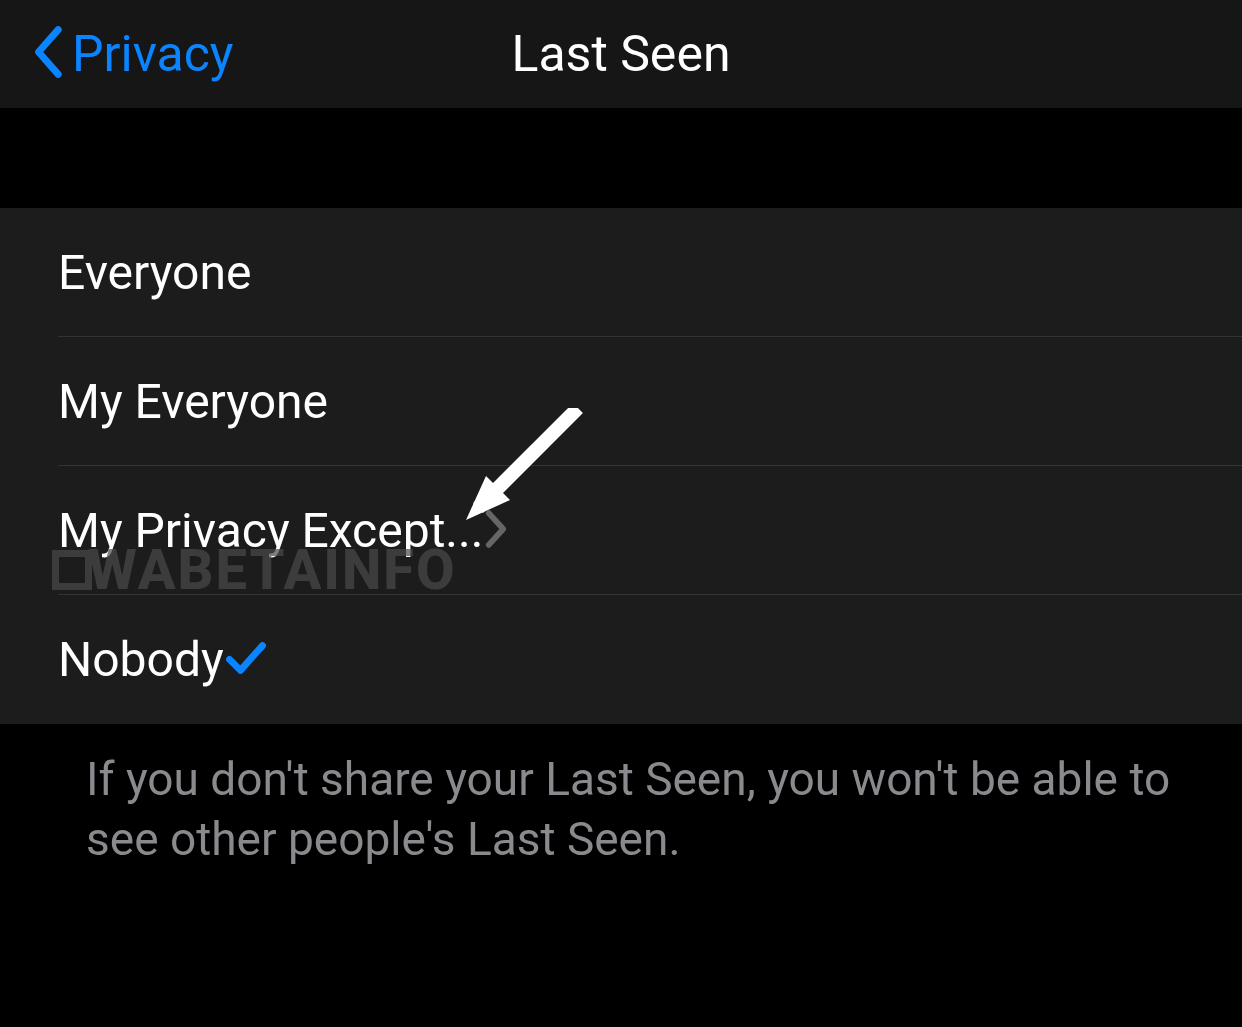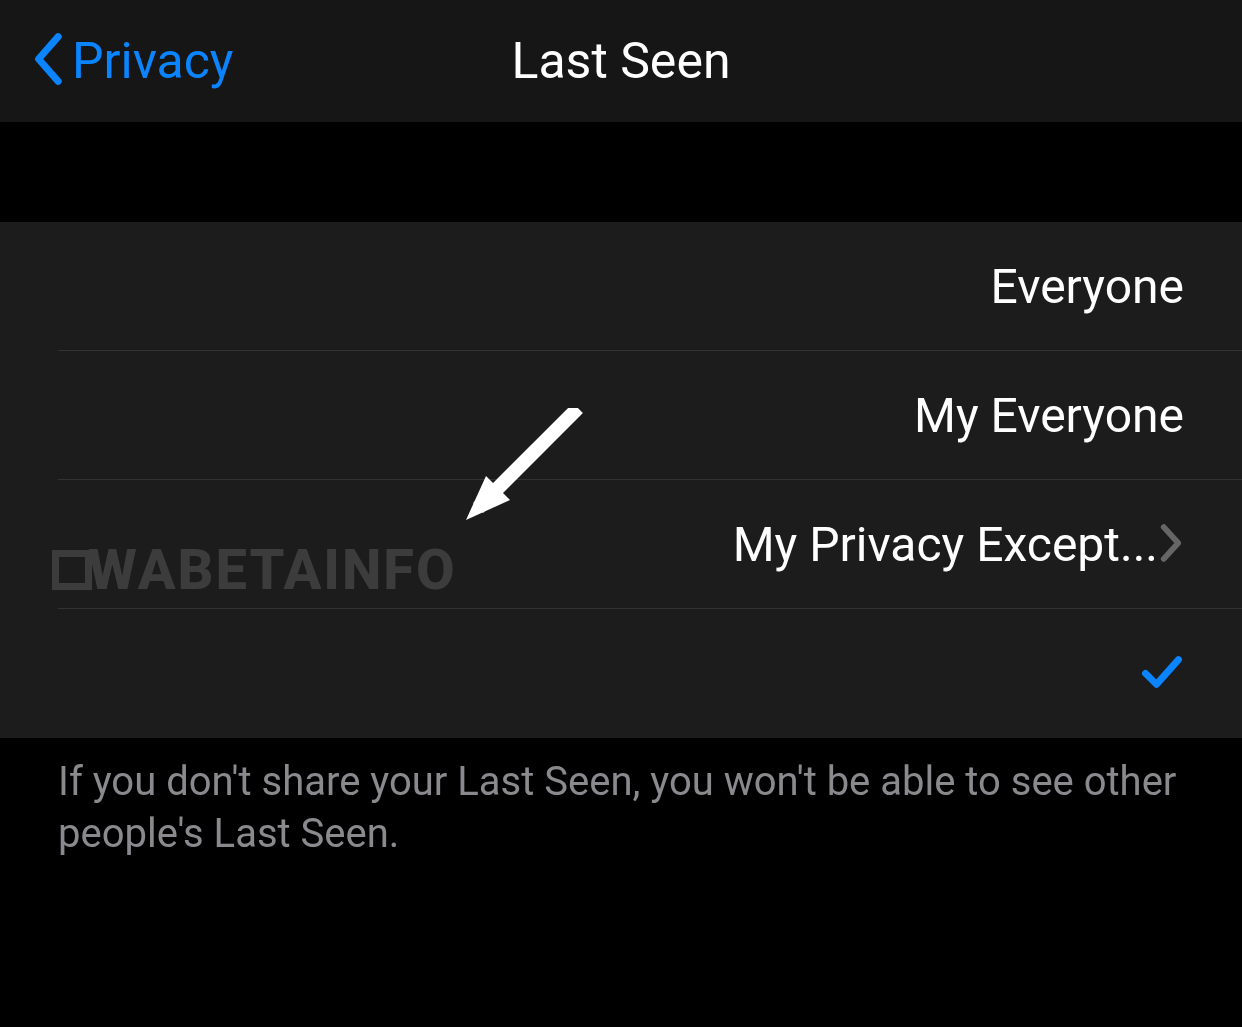--- a/index.html
+++ b/index.html
@@ -9,21 +9,21 @@
       font-family: -apple-system, BlinkMacSystemFont, 'Segoe UI', Roboto, Helvetica, Arial, sans-serif;
     }
     body {
       width: 1242px;
       height: 1027px;
       background-color: #000000;
       overflow: hidden;
       position: relative;
     }
     .nav-bar {
-      height: 122px;
+      height: 108px;
       background-color: #161616;
       display: flex;
       align-items: center;
       position: relative;
       padding: 0 20px;
     }
     .back-button {
       display: flex;
       align-items: center;
       position: absolute;
@@ -49,21 +49,21 @@
     .spacer {
       height: 100px;
       background-color: #000000;
     }
     .list {
       background-color: #1c1c1c;
     }
     .list-item {
       display: flex;
       align-items: center;
-      justify-content: flex-end;
+      justify-content: flex-start;
       padding: 12px 58px;
       height: 129px;
       position: relative;
     }
     .list-item-label {
       color: #ffffff;
       font-size: 48px;
       font-weight: 400;
     }
     .list-item-divider {
@@ -74,24 +74,25 @@
       height: 1px;
       background-color: #333333;
     }
     .chevron-right {
       color: #666666;
     }
     .checkmark {
       color: #0a84ff;
     }
     .footer-text {
-      padding: 18px 58px;
+      padding: 26px 58px;
       color: #8a8a8e;
-      font-size: 40px;
+      font-size: 46px;
       line-height: 1.3;
+      margin-left: 28px;
     }
     .arrow-annotation {
       position: absolute;
       top: 408px;
       left: 458px;
       pointer-events: none;
       z-index: 100;
     }
     .watermark {
       position: absolute;
@@ -146,20 +147,21 @@
   <div class="list-item">
     <span class="list-item-label">My Privacy Except...</span>
     <span class="chevron-right">
       <svg width="26" height="44" viewBox="0 0 18 30" fill="none">
         <path d="M4 4 L14 15 L4 26" stroke="#666666" stroke-width="4" stroke-linecap="round" stroke-linejoin="round"></path>
       </svg>
     </span>
     <div class="list-item-divider"></div>
   </div>
   <div class="list-item">
+    <span class="list-item-label">Nobody</span>
     <span class="checkmark">
       <svg width="44" height="40" viewBox="0 0 32 28" fill="none">
         <path d="M4 15 L12 23 L28 5" stroke="#0a84ff" stroke-width="5" stroke-linecap="round" stroke-linejoin="round"></path>
       </svg>
     </span>
   </div>
 </div>
 
 <div class="footer-text">If you don't share your Last Seen, you won't be able to see other people's Last Seen.</div>
 

